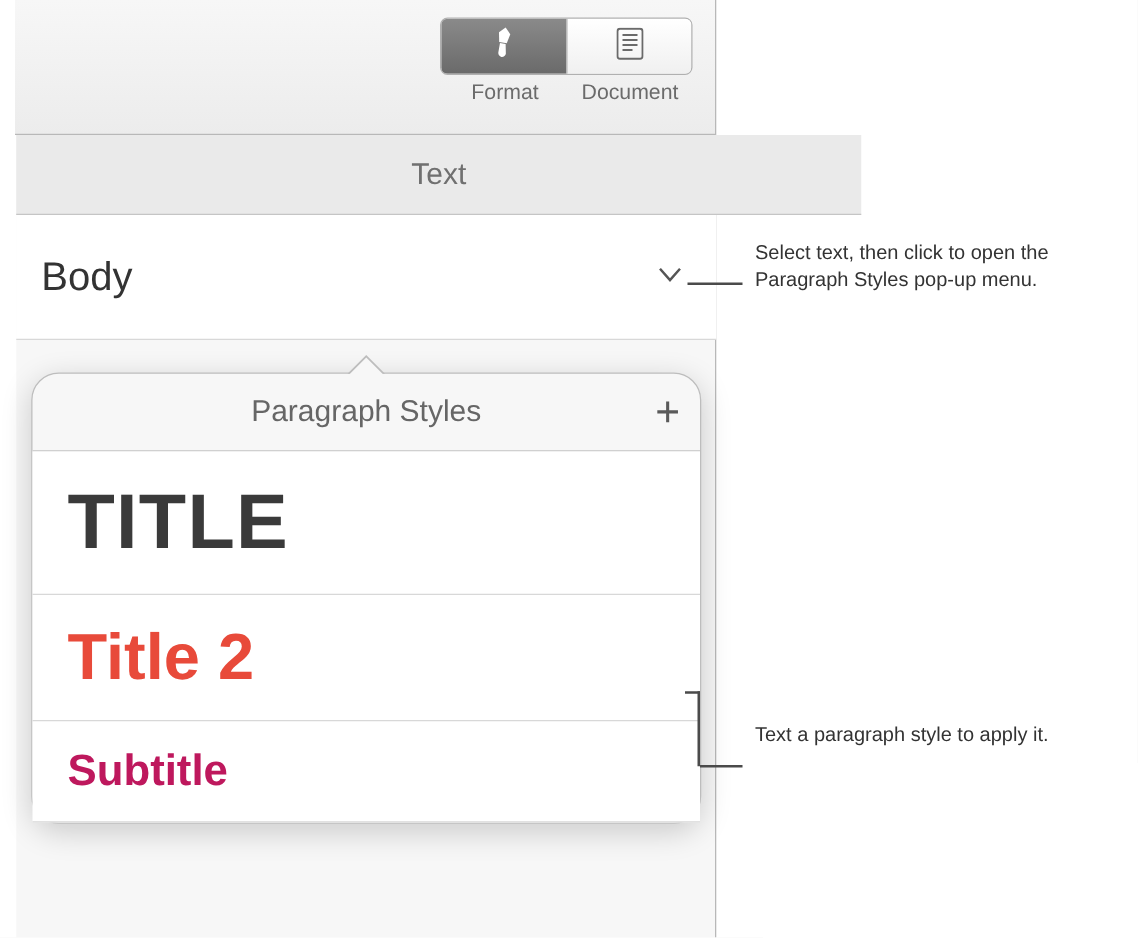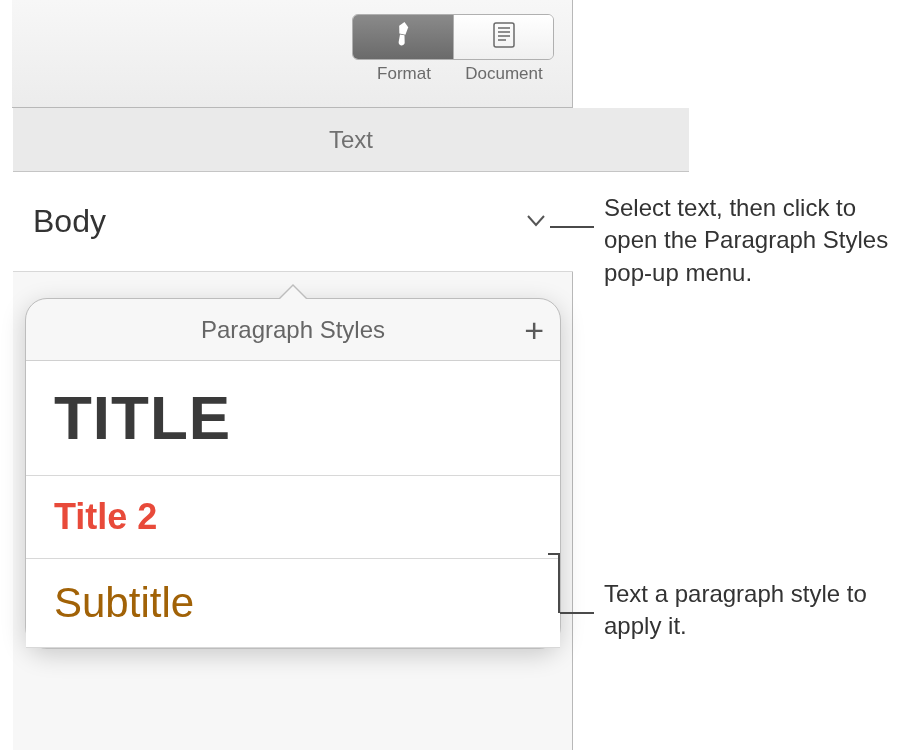--- a/index.html
+++ b/index.html
@@ -170,32 +170,32 @@
       cursor: pointer;
     }
     .style-title-1 {
       font-size: 62px;
       font-weight: 800;
       color: #3a3a3a;
       letter-spacing: 1px;
       line-height: 1.2;
     }
     .style-title-2 {
-      font-size: 36px;
+      font-size: 52px;
       font-weight: 700;
       color: #e84a3a;
     }
     .style-subtitle {
-      font-size: 42px;
-      font-weight: 400;
-      color: #a16207;
+      font-size: 35px;
+      font-weight: 700;
+      color: #be185d;
     }
     .callout {
       position: absolute;
-      font-size: 24px;
+      font-size: 16px;
       line-height: 1.35;
       color: #333333;
     }
     .callout-1 {
       top: 192px;
       left: 604px;
       width: 300px;
     }
     .callout-2 {
       top: 578px;

